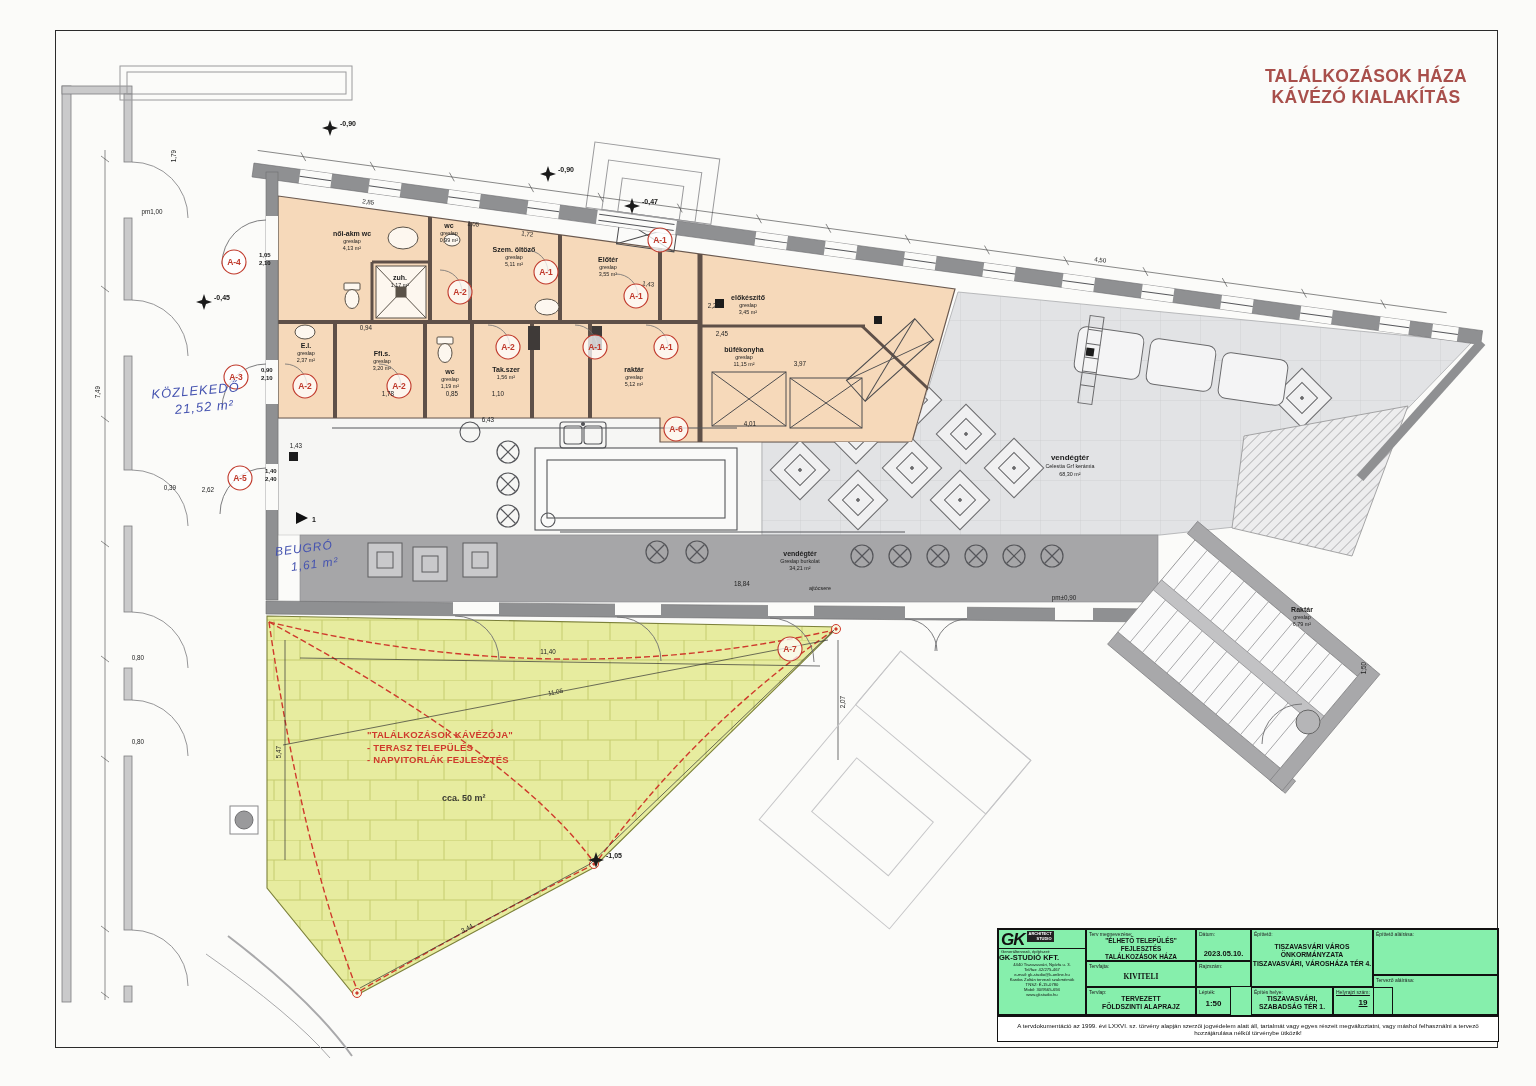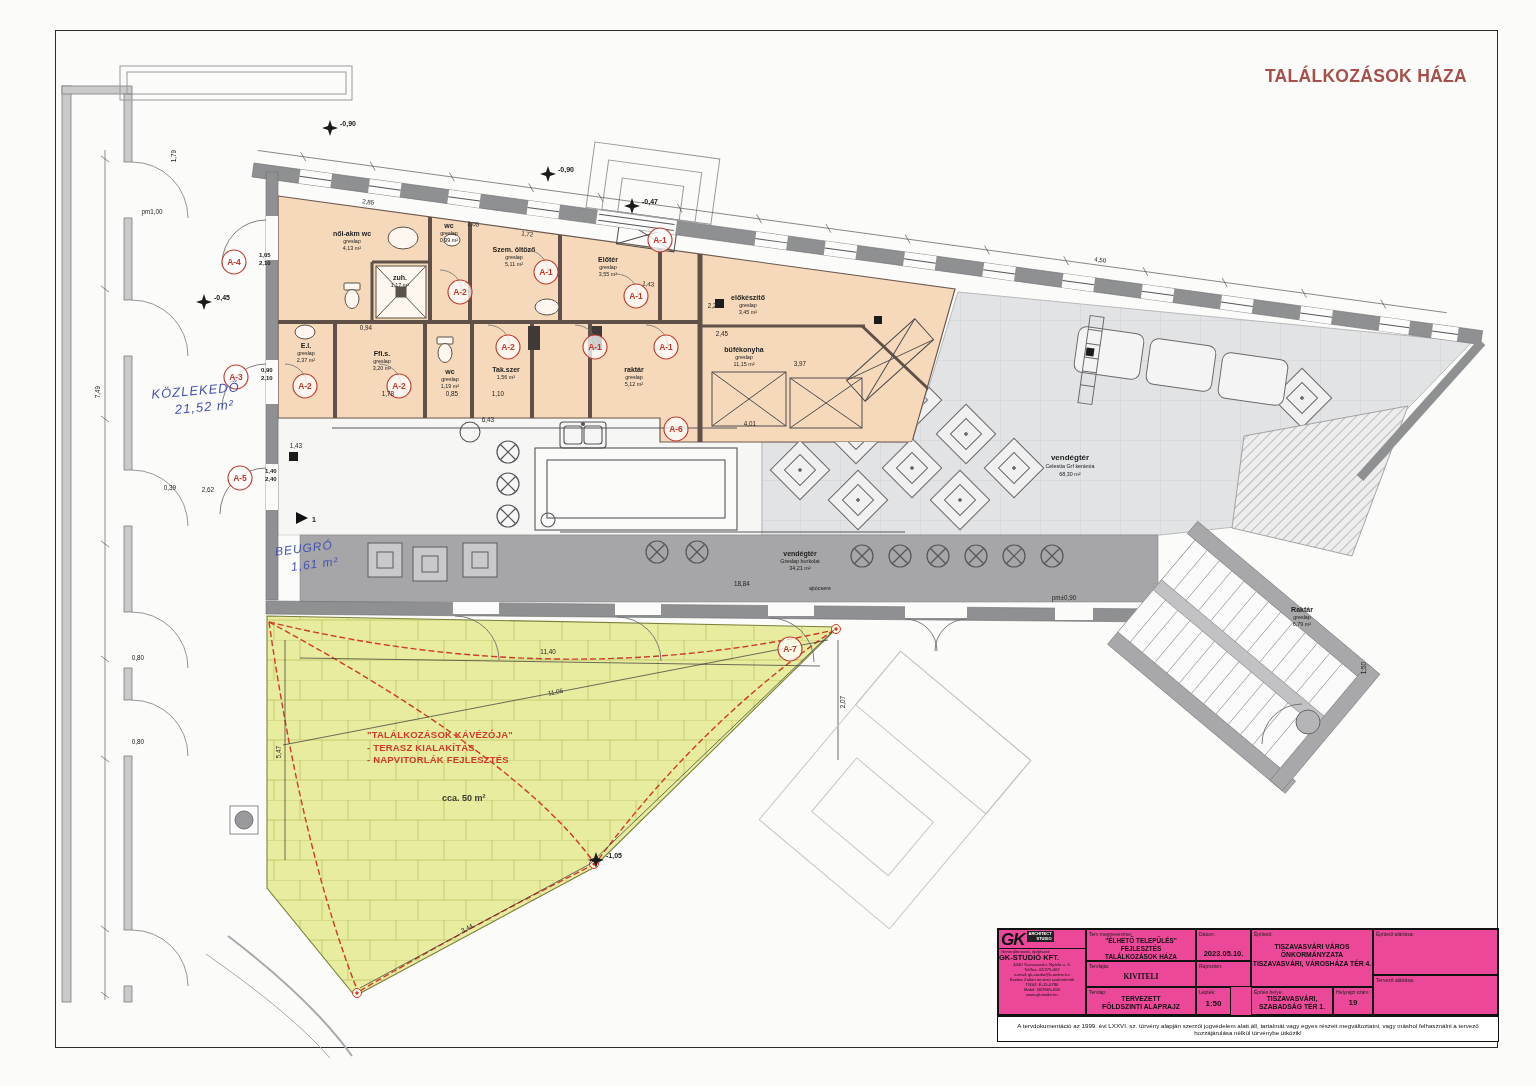--- a/index.html
+++ b/index.html
@@ -8,21 +8,21 @@
   #frame{position:absolute;left:55px;top:30px;width:1441px;height:1016px;border:1.6px solid #2b2b2b;}
   #plansvg{position:absolute;left:0;top:0;width:1536px;height:1086px;}
   .titleLines{position:absolute;right:69px;top:66px;text-align:center;color:#a84f4b;
               font-weight:bold;font-size:17.5px;line-height:21px;letter-spacing:.3px;}
   .bluenote{position:absolute;color:#4553b0;font-style:italic;font-size:13px;line-height:17px;
             letter-spacing:1px;white-space:nowrap;}
   .rednote{position:absolute;color:#cf3a2c;font-weight:bold;font-size:9.5px;line-height:12.5px;
            letter-spacing:.2px;white-space:nowrap;}
   .ccanote{position:absolute;color:#3a3a33;font-weight:bold;font-size:9px;}
   
-  #tblock{position:absolute;left:997px;top:928px;width:500px;height:86px;background:#ec4899;
+  #tblock{position:absolute;left:997px;top:928px;width:500px;height:86px;background:#86efac;
           border:1.2px solid #111;font-size:7px;color:#111;}
   .cell{position:absolute;border:0.8px solid #111;box-sizing:border-box;overflow:hidden;}
   .lab{font-size:5px;padding:1px 2px 0 2px;text-align:left;color:#222;}
   .val{font-weight:bold;text-align:center;line-height:1.25;}
   #disc{position:absolute;left:997px;top:1016px;width:500px;height:24px;border:1.2px solid #111;
         background:#fff;display:flex;align-items:center;justify-content:center;}
   #disc div{font-size:6.2px;color:#111;padding:0 3px;text-align:center;}
   .gkrow{display:flex;align-items:flex-start;padding:1px 2px 0 2px;}
   .gk{font-size:17px;font-weight:900;font-style:italic;letter-spacing:-1px;line-height:17px;}
   .gkbox{background:#222;color:#fff;font-size:4px;line-height:4.6px;padding:1px 2px;margin-left:2px;
@@ -525,34 +525,35 @@
       <text x="138" y="660" class="dim">0,80</text>
       <text x="138" y="744" class="dim">0,80</text>
       <text x="1064" y="600" class="dim">pm±0,90</text>
       <text x="366" y="330" class="dim">0,94</text>
       <text x="152" y="214" class="dim">pm1,00</text>
     </g>
   </svg>
 
   <div class="titleLines">
     <div>TALÁLKOZÁSOK HÁZA</div>
+    <div>KÁVÉZÓ KIALAKÍTÁS</div>
   </div>
 
   <div class="bluenote" style="left:152px;top:382px;transform:rotate(-5deg);">
     <div>KÖZLEKEDŐ</div>
     <div style="padding-left:22px">21,52 m²</div>
   </div>
   <div class="bluenote" style="left:276px;top:540px;transform:rotate(-7deg);font-size:12px;">
     <div>BEUGRÓ</div>
     <div style="padding-left:14px">1,61 m²</div>
   </div>
 
   <div class="rednote" style="left:367px;top:729px;">
     <div>"TALÁLKOZÁSOK KÁVÉZÓJA"</div>
-    <div>- TERASZ KIALAKÍTÁS</div>
+    <div>- TERASZ TELEPÜLÉS</div>
     <div>- NAPVITORLÁK FEJLESZTÉS</div>
   </div>
   <div class="ccanote" style="left:442px;top:793px;">cca. 50 m²</div>
 
   <div id="tblock">
 
     <div class="cell" style="left:0;top:0;width:88px;height:86px;">
       <div class="gkrow">
         <span class="gk">GK</span>
         <span class="gkbox">
@@ -612,21 +613,21 @@
         <div>TISZAVASVÁRI, VÁROSHÁZA TÉR 4.</div>
       </div>
     </div>
     <div class="cell" style="left:253px;top:58px;width:82px;height:28px;">
       <div class="lab">Építés helye:</div>
       <div class="val" style="font-size:6.8px;">
         <div>TISZAVASVÁRI,</div>
         <div>SZABADSÁG TÉR 1.</div>
       </div>
     </div>
-    <div class="cell" style="left:335px;top:58px;width:40px;height:28px;">
+    <div class="cell" style="left:335px;top:58px;width:60px;height:28px;text-decoration:underline;">
       <div class="lab">Helyrajzi szám:</div>
       <div class="val" style="font-size:8px;margin-top:3px;">19</div>
     </div>
 
     <div class="cell" style="left:375px;top:0;width:125px;height:46px;">
       <div class="lab">Építtető aláírása:</div>
     </div>
     <div class="cell" style="left:375px;top:46px;width:125px;height:40px;">
       <div class="lab">Tervező aláírása:</div>
     </div>

